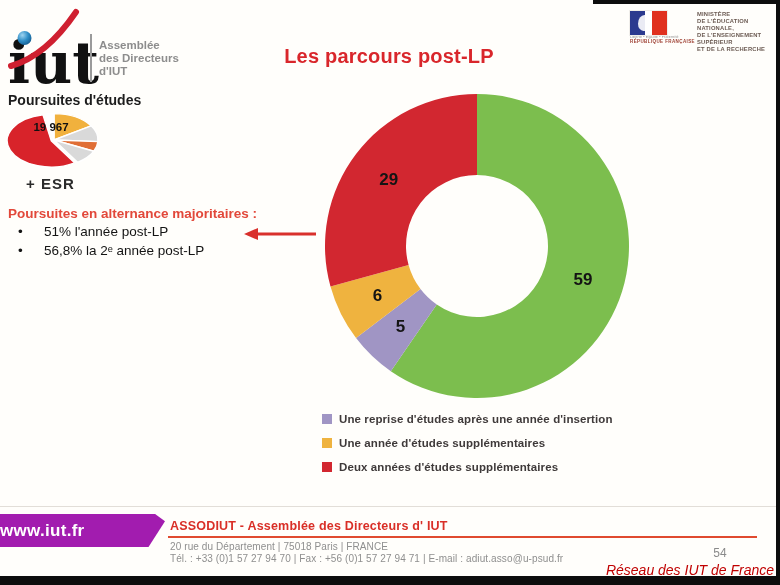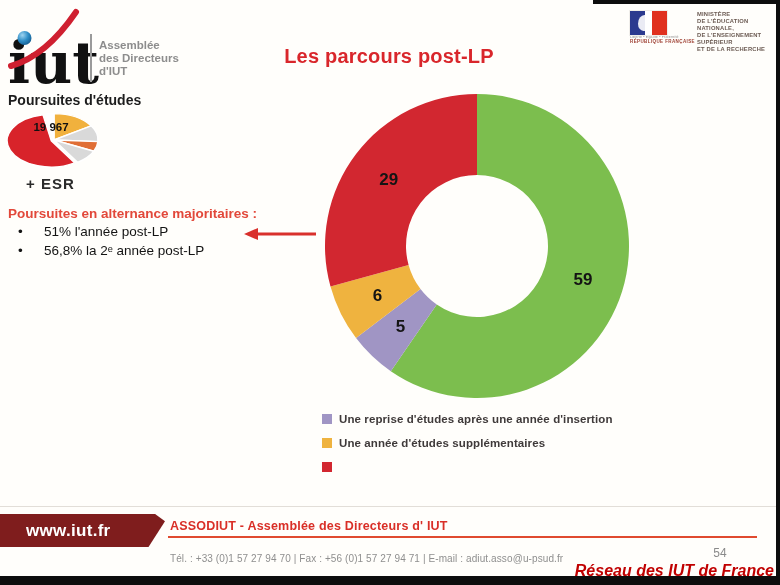--- a/index.html
+++ b/index.html
@@ -37,28 +37,28 @@
   .bullet-line{font-size:13.5px;color:#141414;display:flex;}
   .bullet-dot{width:26px;text-align:left;padding-left:10px;color:#141414;}
 
   
   .legend-row{display:flex;align-items:center;height:24px;}
   .legend-sq{width:10px;height:10px;margin-right:7px;flex:0 0 auto;}
   .legend-label{font-size:11.5px;font-weight:bold;color:#3f3a3a;letter-spacing:.1px;}
 
   
   .footer-sep{height:1px;background:#e2ded8;}
-  .web-banner{width:165px;height:33px;background:#7f1d1d;color:#fff;
-      font-size:17px;font-weight:bold;line-height:33px;padding-left:26px;box-sizing:border-box;
+  .web-banner{width:165px;height:33px;background:#a21caf;color:#fff;
+      font-size:17px;font-weight:bold;line-height:33px;box-sizing:border-box;
       clip-path:polygon(0 0,94% 0,100% 22%,90% 100%,0 100%);letter-spacing:.3px;}
   .assodiut{color:#d92f27;font-size:12.5px;font-weight:bold;letter-spacing:.2px;text-align:right;}
   .footer-line{height:2px;background:#e04a2f;}
   .footer-gray{color:#8f8f8f;font-size:10px;letter-spacing:.1px;}
   .page-num{color:#8a8a8a;font-size:12px;}
-  .tagline{color:#c00000;font-size:16px;font-weight:bold;font-style:italic;}
+  .tagline{color:#c00000;font-size:14px;font-weight:normal;font-style:italic;}
 
   .black-bar{background:#0d0d0d;}
 </style>
 </head>
 <body>
 
 <div class="slide">
 
   <div class="abs" style="left:6px;top:2px;width:175px;height:90px;">
     <svg width="175" height="90" viewBox="0 0 175 90">
@@ -143,27 +143,29 @@
     <div class="legend-row">
       <span class="legend-sq" style="background: rgb(160, 149, 196);"></span>
       <span class="legend-label">Une reprise d'études après une année d'insertion</span>
     </div>
     <div class="legend-row">
       <span class="legend-sq" style="background: rgb(239, 179, 63);"></span>
       <span class="legend-label">Une année d'études supplémentaires</span>
     </div>
     <div class="legend-row">
       <span class="legend-sq" style="background: rgb(210, 39, 48);"></span>
+      <span class="legend-label">Deux années d'études supplémentaires</span>
     </div>
   </div>
 
   <div class="abs footer-sep" style="left:0;top:506px;width:780px;"></div>
   <div class="abs web-banner" style="left:0;top:514px;">www.iut.fr</div>
   <div class="abs assodiut" style="left:170px;top:519px;">ASSODIUT - Assemblée des Directeurs d' IUT</div>
   <div class="abs footer-line" style="left:168px;top:536px;width:589px;"></div>
+  <div class="abs footer-gray" style="left:170px;top:541px;">20 rue du Département | 75018 Paris | FRANCE</div>
   <div class="abs footer-gray" style="left:170px;top:553px;">Tél. : +33 (0)1 57 27 94 70 | Fax : +56 (0)1 57 27 94 71 | E-mail : adiut.asso@u-psud.fr</div>
   <div class="abs page-num" style="left:700px;top:546px;width:40px;text-align:center;">54</div>
   <div class="abs tagline" style="right:6px;top:562px;">Réseau des IUT de France</div>
 
   <div class="abs black-bar" style="left:593px;top:0;width:187px;height:4px;"></div>
   <div class="abs black-bar" style="left:776px;top:0;width:4px;height:585px;"></div>
   <div class="abs black-bar" style="left:0;top:576px;width:780px;height:9px;"></div>
 </div>
 
 </body></html>

